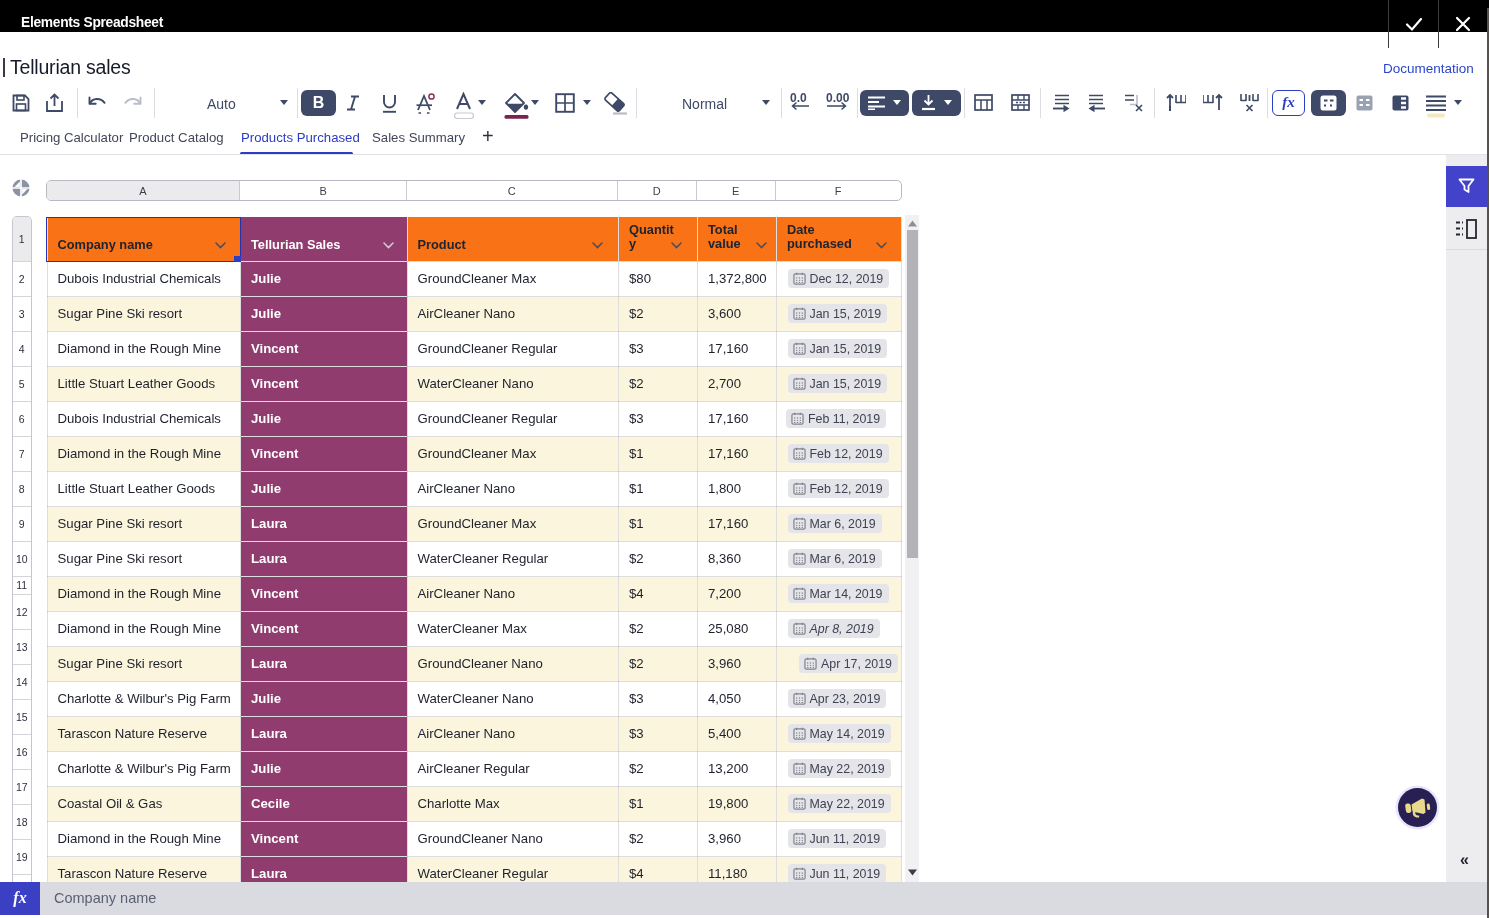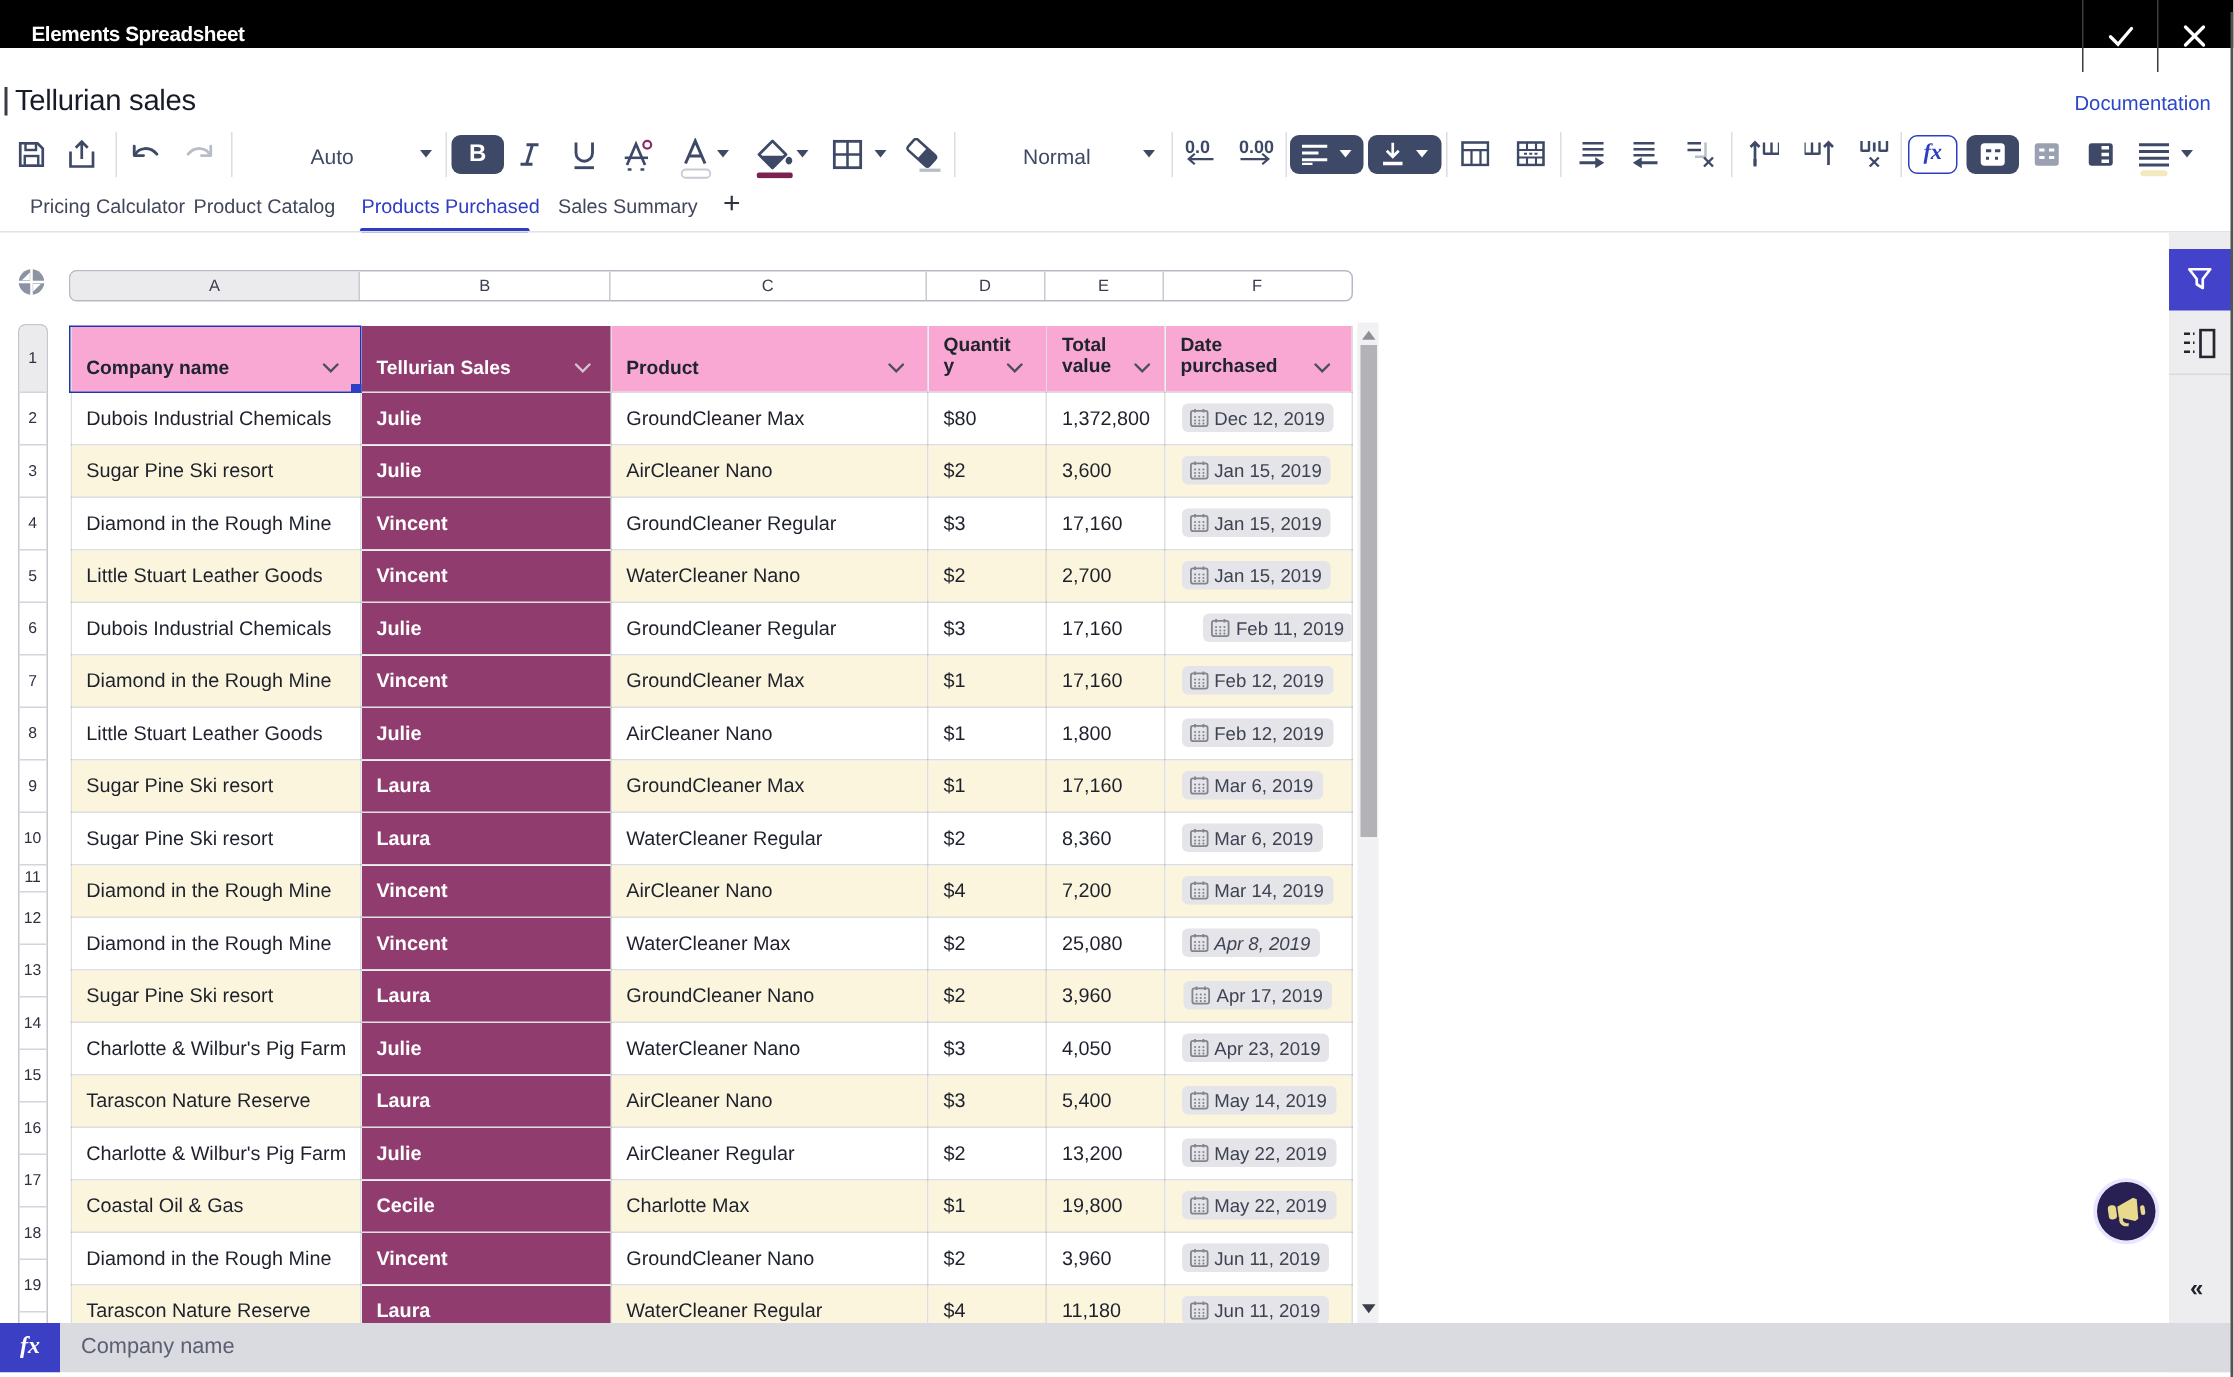--- a/index.html
+++ b/index.html
@@ -37,21 +37,21 @@
 
 #rowrail { left:11.5px; top:216px; width:20.5px; height:666px; border:1px solid #c6c6cf; border-bottom:none; border-radius:5px 5px 0 0; overflow:hidden; background:#fff; }
 #rowrail .rn { border-bottom:1px solid #d4d4da; display:flex; align-items:center; justify-content:center; font-size:10.5px; color:#2c3040; }
 #rowrail .rnsel { background:#ebebee; }
 
 
 #gridwrap { left:46.5px; top:217px; width:855px; height:665px; overflow:hidden; }
 table { border-collapse:collapse; table-layout:fixed; width:854px; }
 td { font-size:13.2px; color:#1e212c; padding:0 0 0 10px; border-right:1px solid rgba(0,0,0,0.13); border-bottom:1px solid rgba(0,0,0,0.13); vertical-align:middle; overflow:hidden; white-space:nowrap; }
 td:first-child { border-left:1px solid rgba(0,0,0,0.13); }
-tr.hdr td { height:44px; vertical-align:bottom; padding-bottom:9px; font-weight:bold; color:#20242e; background:#f9a8d4; position:relative; font-size:12.8px; }
+tr.hdr td { height:44px; vertical-align:bottom; padding-bottom:9px; font-weight:bold; color:#20242e; background:#f97316; position:relative; font-size:12.8px; }
 tr.hdr td.purple { background:#913c6e; color:#fff; }
 tr.body td { height:35px; }
 td.purple { background:#913c6e; color:#fff; font-weight:bold; }
 tr.odd td { background:#faf5dc; }
 tr.odd td.purple, tr.even td.purple { background:#913c6e; }
 tr.even td { background:#fff; }
 .hchev { position:absolute; }
 .datepill { display:inline-flex; align-items:center; background:#e4e4e9; border-radius:4px; height:19px; padding:0 6px 0 5px; color:#3e4353; font-size:12.4px; }
 .datepill svg { margin-right:4px; }
 
@@ -429,21 +429,21 @@
                   <circle cx="10" cy="11.2" r="0.75"></circle>
                 </g>
               </svg>Jan 15, 2019</span></td>
         </tr>
         <tr class="body even">
           <td>Dubois Industrial Chemicals</td>
           <td class="purple">Julie</td>
           <td>GroundCleaner Regular</td>
           <td>$3</td>
           <td>17,160</td>
-          <td style="padding-left:25px;"><span class="datepill"><svg width="13" height="13" viewBox="0 0 14 14">
+          <td style="padding-left:9px;"><span class="datepill"><svg width="13" height="13" viewBox="0 0 14 14">
                 <rect x="1" y="2" width="12" height="11" rx="1.5" fill="none" stroke="#81858f" stroke-width="1.3"></rect>
                 <path d="M4 0.8 V3.2 M10 0.8 V3.2" stroke="#81858f" stroke-width="1.3"></path>
                 <g fill="#81858f">
                   <circle cx="4" cy="6.5" r="0.75"></circle>
                   <circle cx="7" cy="6.5" r="0.75"></circle>
                   <circle cx="10" cy="6.5" r="0.75"></circle>
                   <circle cx="4" cy="9" r="0.75"></circle>
                   <circle cx="7" cy="9" r="0.75"></circle>
                   <circle cx="10" cy="9" r="0.75"></circle>
                   <circle cx="4" cy="11.2" r="0.75"></circle>
@@ -583,21 +583,21 @@
                   <circle cx="10" cy="11.2" r="0.75"></circle>
                 </g>
               </svg>Apr 8, 2019</span></td>
         </tr>
         <tr class="body odd">
           <td>Sugar Pine Ski resort</td>
           <td class="purple">Laura</td>
           <td>GroundCleaner Nano</td>
           <td>$2</td>
           <td>3,960</td>
-          <td style="padding-left:12px;margin-left:28px;"><span class="datepill"><svg width="13" height="13" viewBox="0 0 14 14">
+          <td style="padding-left:22px;margin-left:28px;"><span class="datepill"><svg width="13" height="13" viewBox="0 0 14 14">
                 <rect x="1" y="2" width="12" height="11" rx="1.5" fill="none" stroke="#81858f" stroke-width="1.3"></rect>
                 <path d="M4 0.8 V3.2 M10 0.8 V3.2" stroke="#81858f" stroke-width="1.3"></path>
                 <g fill="#81858f">
                   <circle cx="4" cy="6.5" r="0.75"></circle>
                   <circle cx="7" cy="6.5" r="0.75"></circle>
                   <circle cx="10" cy="6.5" r="0.75"></circle>
                   <circle cx="4" cy="9" r="0.75"></circle>
                   <circle cx="7" cy="9" r="0.75"></circle>
                   <circle cx="10" cy="9" r="0.75"></circle>
                   <circle cx="4" cy="11.2" r="0.75"></circle>

